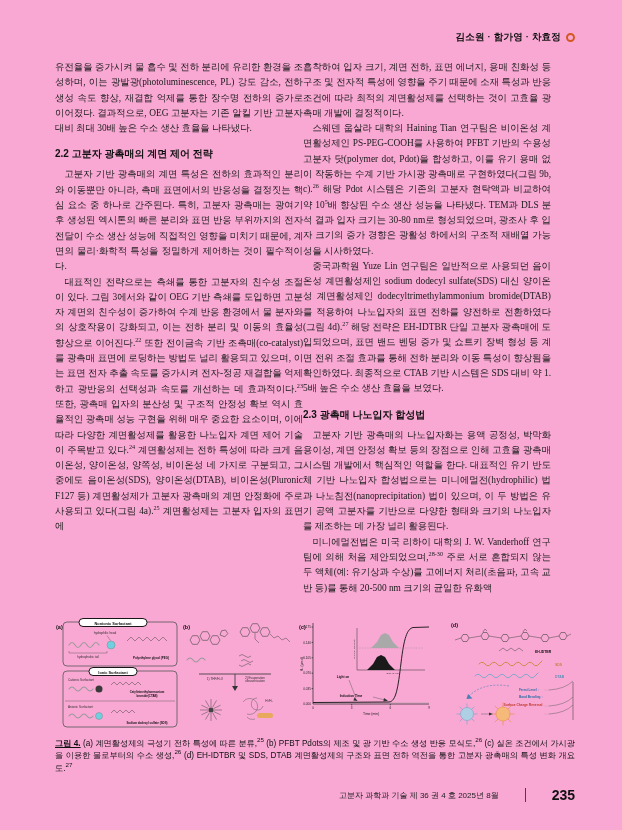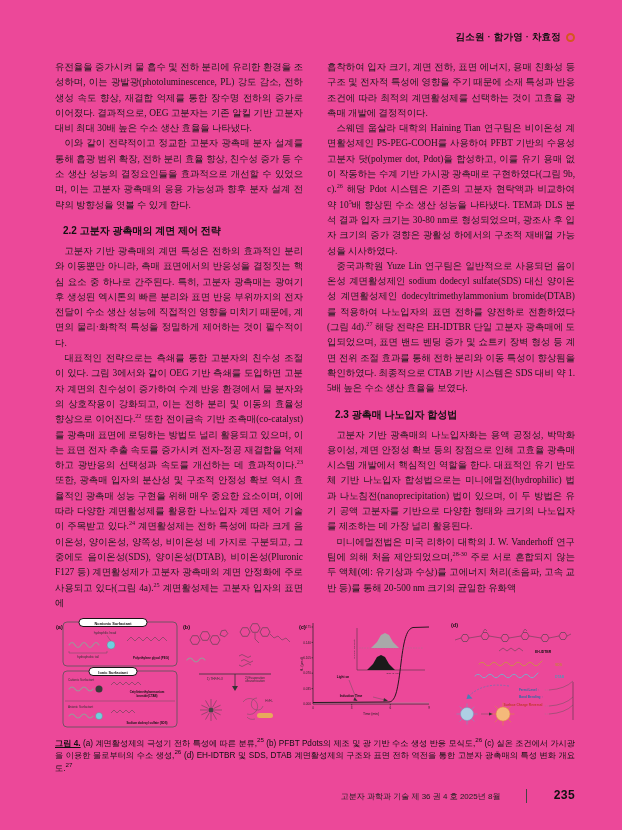--- a/index.html
+++ b/index.html
@@ -1,54 +1,54 @@
 <!DOCTYPE html>
 <html><head>
 <meta charset="utf-8">
 <style>
   html,body{margin:0;padding:0;background:#e8e8e8;}
   .page{
     position:relative;
     width:622px;height:830px;
-    background:#ec4899;
+    background:#f9a8d4;
     overflow:hidden;
     font-family:"Liberation Serif", serif;
     color:#1a1a1a;
   }
   .header{
     position:absolute;top:31px;right:47px;
     display:flex;align-items:center;gap:5px;
   }
   .authors{
     font-family:"Liberation Sans", sans-serif;
     font-weight:700;font-size:9.5px;color:#111;letter-spacing:.2px;
   }
   .orcid{
     width:9px;height:9px;border:2.3px solid #d4571e;border-radius:50%;
     box-sizing:border-box;display:inline-block;
   }
   .content{
     position:absolute;left:55px;top:60px;width:520px;
-    display:flex;gap:24px;
+    display:flex;
     min-height:548px;
   }
   .col{width:248px;}
   p.body{
     margin:0;
     font-size:9.4px;line-height:15.3px;
     text-align:justify;
     word-break:break-all;
   }
   p.indent{text-indent:9.4px;}
   sup{font-size:6.2px;line-height:0;vertical-align:super;}
   .b{font-weight:700;text-decoration:underline;}
   h3.shead{
     font-family:"Liberation Sans", sans-serif;
     font-size:10px;font-weight:700;color:#111;
-    margin:11px 0 6px 8px;
+    margin:11px 0 6px 0;
   }
   .figure-block{
     position:absolute;left:55px;top:618px;width:520px;
   }
   .fig-svg{display:block;width:520px;height:112px;}
   .caption{
     margin:8px 0 0 0;
     font-family:"Liberation Sans", sans-serif;
     font-size:8.2px;line-height:12.4px;color:#111;
     text-align:justify;word-break:break-all;
@@ -56,22 +56,22 @@
   .footer{
     position:absolute;left:55px;right:47px;bottom:27px;
     display:flex;justify-content:flex-end;align-items:center;gap:26px;
   }
   .journal{
     font-family:"Liberation Sans", sans-serif;
     font-size:8px;color:#222;
   }
   .footer-rule{width:1px;height:14px;background:#444;}
   .pageno{
-    font-family:Liberation Mono, monospace;
-    font-size:12px;font-weight:700;color:#111;
+    font-family:Liberation Sans, sans-serif;
+    font-size:14px;font-weight:700;color:#111;
   }
   
   .plab{font:700 5.5px "Liberation Sans",sans-serif;fill:#111;}
   .obox{fill:none;stroke:#555;stroke-width:.8;}
   .pill{fill:#fff;stroke:#000;stroke-width:.9;}
   .pillt{font:700 3.9px "Liberation Sans",sans-serif;fill:#111;text-anchor:middle;}
   .tiny{font:3.1px "Liberation Sans",sans-serif;fill:#333;text-anchor:middle;}
   .tiny-s{font:3.1px "Liberation Sans",sans-serif;fill:#333;}
   .tinyb{font:700 2.9px "Liberation Sans",sans-serif;fill:#111;text-anchor:middle;}
   .wave{fill:none;stroke:#9a9a9a;stroke-width:1.1;stroke-linecap:round;}
@@ -107,21 +107,20 @@
 <div class="page">
 
   <div class="header">
     <span class="authors">김소원 · 함가영 · 차효정</span>
     <span class="orcid"></span>
   </div>
 
   <div class="content">
     <div class="col">
       <p class="body"><span>유전율을 증가시켜 물 흡수 및 전하 분리에 유리한 환경을 조성하며, 이는 광발광(photoluminescence, PL) 강도 감소, 전하 생성 속도 향상, 재결합 억제를 통한 장수명 전하의 증가로 이어졌다. 결과적으로, OEG 고분자는 기존 알킬 기반 고분자 대비 최대 30배 높은 수소 생산 효율을 나타냈다.</span></p>
-      <p class="body indent"><span>이와 같이 전략적이고 정교한 고분자 광촉매 분자 설계를 통해 흡광 범위 확장, 전하 분리 효율 향상, 친수성 증가 등 수소 생산 성능의 결정요인들을 효과적으로 개선할 수 있었으며, 이는 고분자 광촉매의 응용 가능성과 향후 분자 설계 전략의 방향성을 엿볼 수 있게 한다.</span></p>
       <h3 class="shead">2.2 고분자 광촉매의 계면 제어 전략</h3>
       <p class="body indent"><span>고분자 기반 광촉매의 계면 특성은 전하의 효과적인 분리와 이동뿐만 아니라, 촉매 표면에서의 반응성을 결정짓는 핵심 요소 중 하나로 간주된다. 특히, 고분자 광촉매는 광여기 후 생성된 엑시톤의 빠른 분리와 표면 반응 부위까지의 전자 전달이 수소 생산 성능에 직접적인 영향을 미치기 때문에, 계면의 물리·화학적 특성을 정밀하게 제어하는 것이 필수적이다.</span></p>
       <p class="body indent"><span>대표적인 전략으로는 측쇄를 통한 고분자의 친수성 조절이 있다. 그림 3에서와 같이 OEG 기반 측쇄를 도입하면 고분자 계면의 친수성이 증가하여 수계 반응 환경에서 물 분자와의 상호작용이 강화되고, 이는 전하 분리 및 이동의 효율성 향상으로 이어진다.</span><sup>22</sup><span> 또한 전이금속 기반 조촉매(co-catalyst)를 광촉매 표면에 로딩하는 방법도 널리 활용되고 있으며, 이는 표면 전자 추출 속도를 증가시켜 전자-정공 재결합을 억제하고 광반응의 선택성과 속도를 개선하는 데 효과적이다.</span><sup>23</sup><span> 또한, 광촉매 입자의 분산성 및 구조적 안정성 확보 역시 효율적인 광촉매 성능 구현을 위해 매우 중요한 요소이며, 이에 따라 다양한 계면활성제를 활용한 나노입자 계면 제어 기술이 주목받고 있다.</span><sup>24</sup><span> 계면활성제는 전하 특성에 따라 크게 음이온성, 양이온성, 양쪽성, 비이온성 네 가지로 구분되고, 그중에도 음이온성(SDS), 양이온성(DTAB), 비이온성(Pluronic F127 등) 계면활성제가 고분자 광촉매의 계면 안정화에 주로 사용되고 있다(그림 4a).</span><sup>25</sup><span> 계면활성제는 고분자 입자의 표면에</span></p>
     </div>
     <div class="col">
       <p class="body"><span>흡착하여 입자 크기, 계면 전하, 표면 에너지, 용매 친화성 등 구조 및 전자적 특성에 영향을 주기 때문에 소재 특성과 반응 조건에 따라 최적의 계면활성제를 선택하는 것이 고효율 광촉매 개발에 결정적이다.</span></p>
       <p class="body indent"><span>스웨덴 웁살라 대학의 Haining Tian 연구팀은 비이온성 계면활성제인 PS-PEG-COOH를 사용하여 PFBT 기반의 수용성 고분자 닷(polymer dot, Pdot)을 합성하고, 이를 유기 용매 없이 작동하는 수계 기반 가시광 광촉매로 구현하였다(그림 9b,c).</span><sup>26</sup><span> 해당 Pdot 시스템은 기존의 고분자 현탁액과 비교하여 약 10</span><sup>5</sup><span>배 향상된 수소 생산 성능을 나타냈다. TEM과 DLS 분석 결과 입자 크기는 30-80 nm로 형성되었으며, 광조사 후 입자 크기의 증가 경향은 광활성 하에서의 구조적 재배열 가능성을 시사하였다.</span></p>
       <p class="body indent"><span>중국과학원 Yuze Lin 연구팀은 일반적으로 사용되던 음이온성 계면활성제인 sodium dodecyl sulfate(SDS) 대신 양이온성 계면활성제인 dodecyltrimethylammonium bromide(DTAB)를 적용하여 나노입자의 표면 전하를 양전하로 전환하였다(그림 4d).</span><sup>27</sup><span> 해당 전략은 EH-IDTBR 단일 고분자 광촉매에 도입되었으며, 표면 밴드 벤딩 증가 및 쇼트키 장벽 형성 등 계면 전위 조절 효과를 통해 전하 분리와 이동 특성이 향상됨을 확인하였다. 최종적으로 CTAB 기반 시스템은 SDS 대비 약 1.5배 높은 수소 생산 효율을 보였다.</span></p>
       <h3 class="shead">2.3 광촉매 나노입자 합성법</h3>
       <p class="body indent"><span>고분자 기반 광촉매의 나노입자화는 용액 공정성, 박막화 용이성, 계면 안정성 확보 등의 장점으로 인해 고효율 광촉매 시스템 개발에서 핵심적인 역할을 한다. 대표적인 유기 반도체 기반 나노입자 합성법으로는 미니에멀전(hydrophilic) 법과 나노침전(nanoprecipitation) 법이 있으며, 이 두 방법은 유기 공액 고분자를 기반으로 다양한 형태와 크기의 나노입자를 제조하는 데 가장 널리 활용된다.</span></p>

